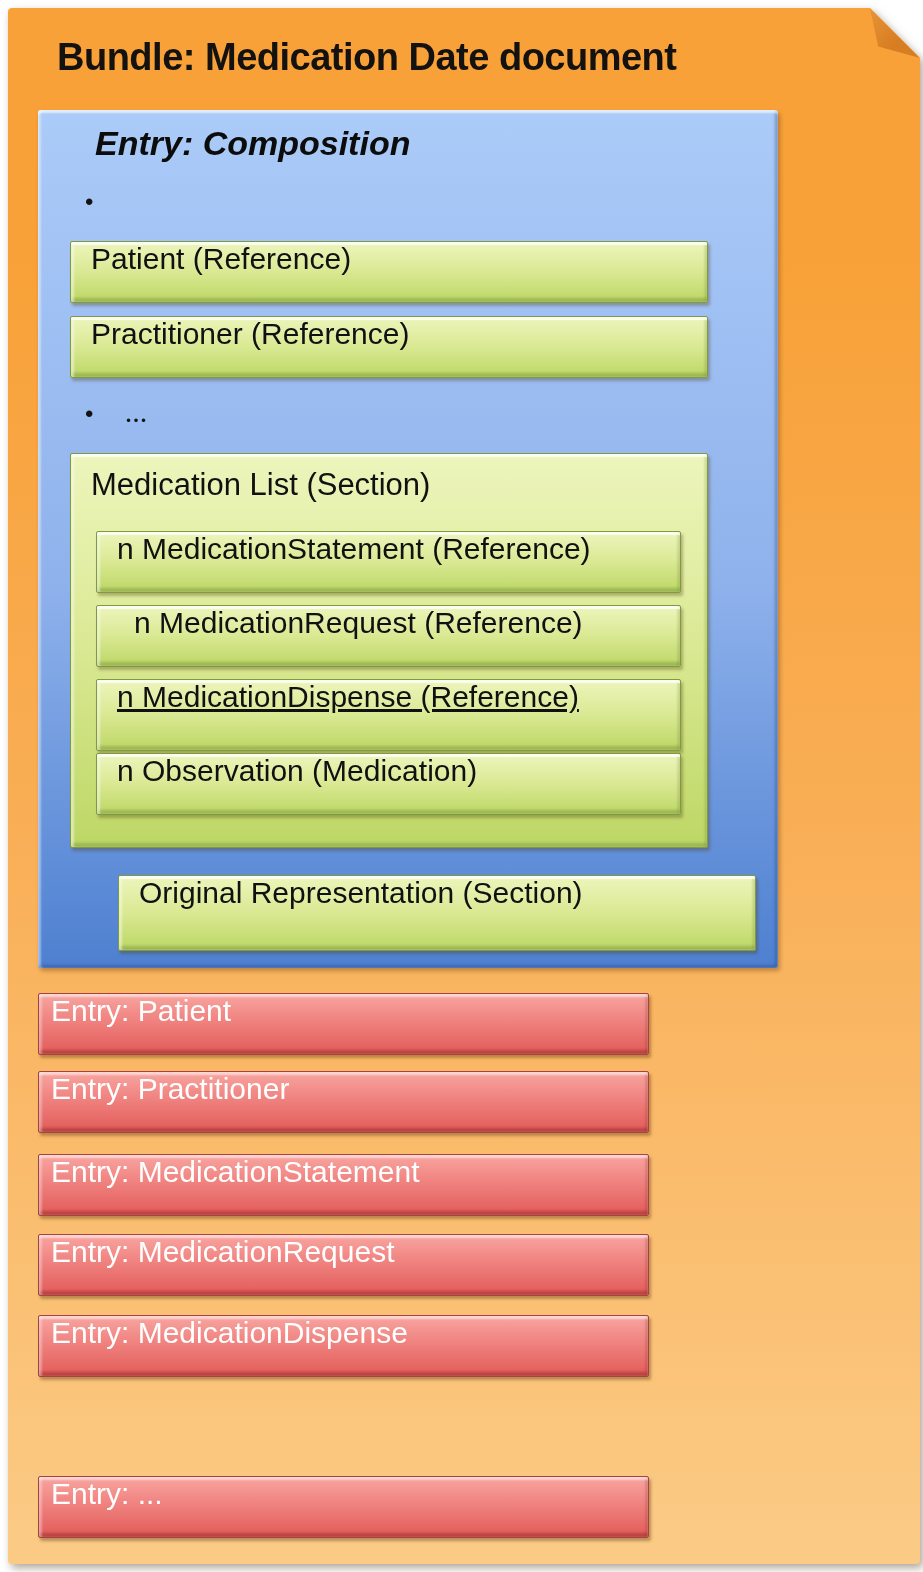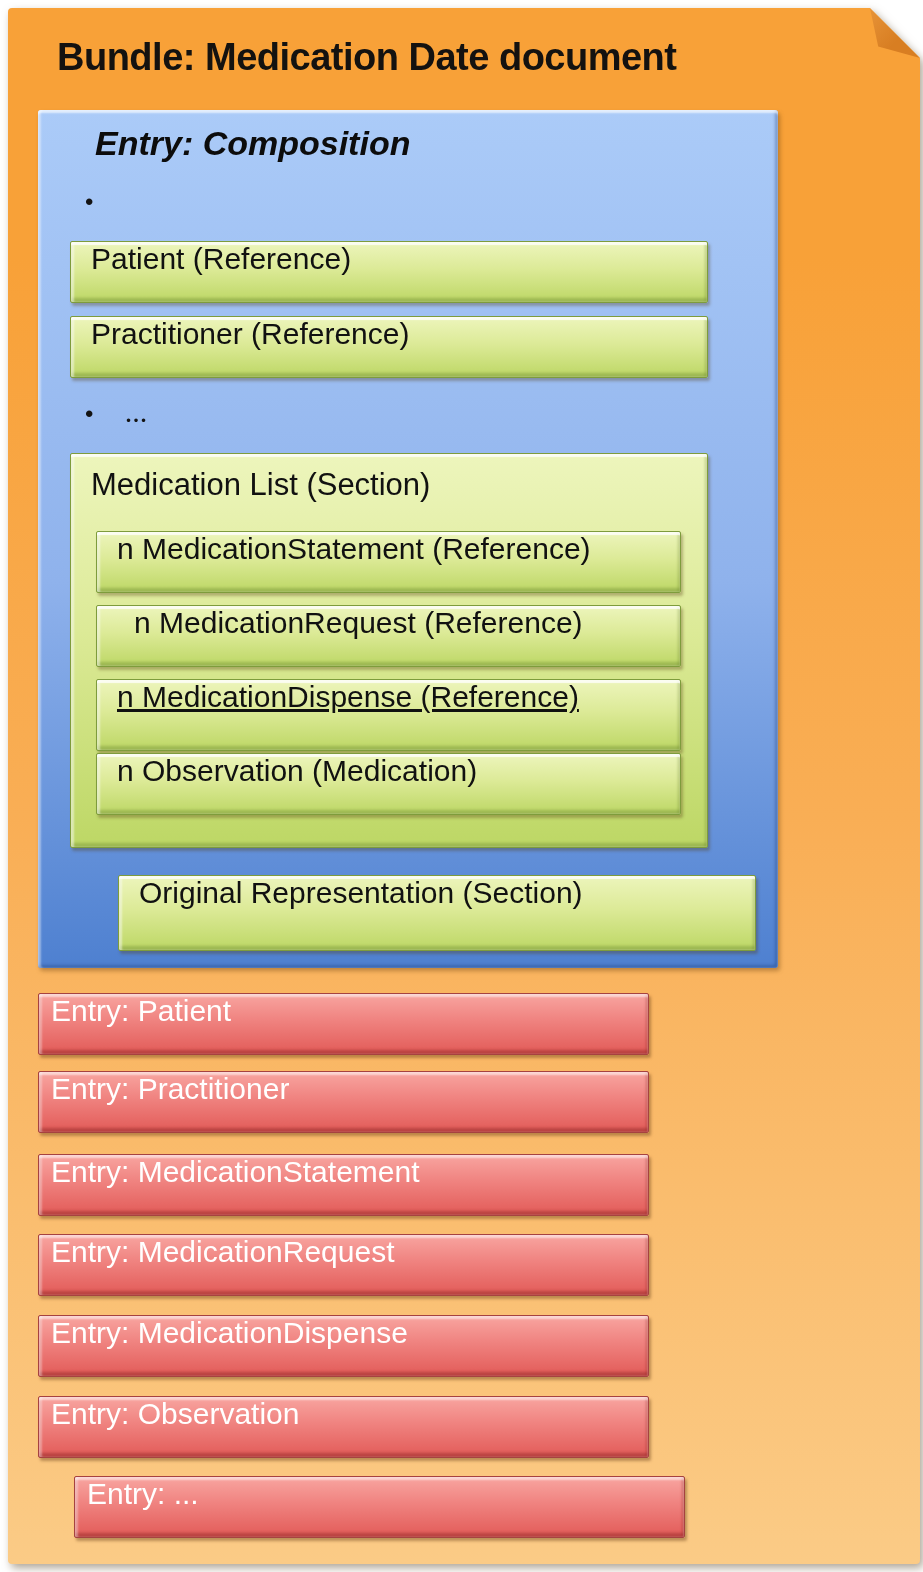--- a/index.html
+++ b/index.html
@@ -135,22 +135,19 @@
       </div>
       <div class="redbox" style="top:1146px;">
         <span>Entry: MedicationStatement</span>
       </div>
       <div class="redbox" style="top:1226px;">
         <span>Entry: MedicationRequest</span>
       </div>
       <div class="redbox" style="top:1307px;">
         <span>Entry: MedicationDispense</span>
       </div>
-      <div class="redbox" style="top:1388px;">
-        <span>Entry: Observation</span>
-      </div>
-      <div class="redbox" style="top:1468px;margin-left:36px;">
+      <div class="redbox" style="top:1468px;">
         <span>Entry: ...</span>
       </div>
 
     </div>
   </div>
 </div>
 
 </body></html>

